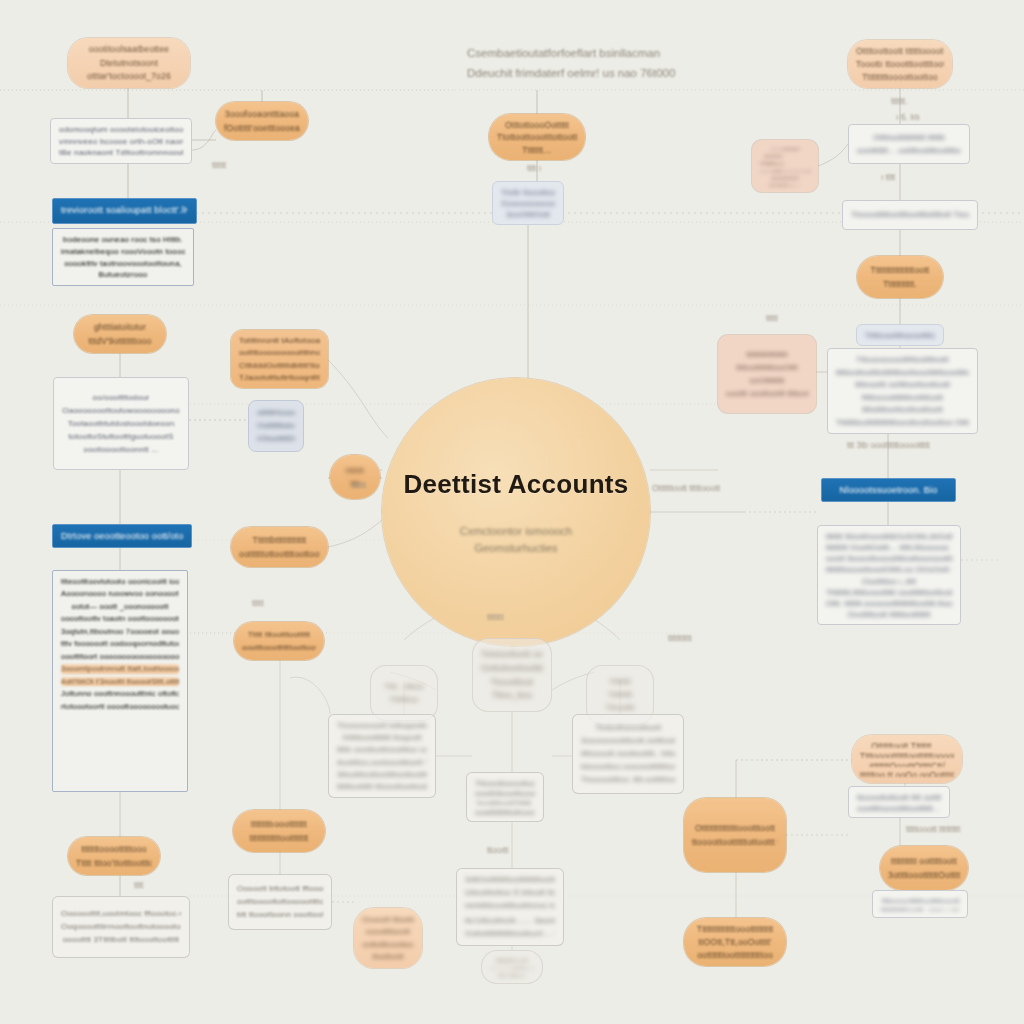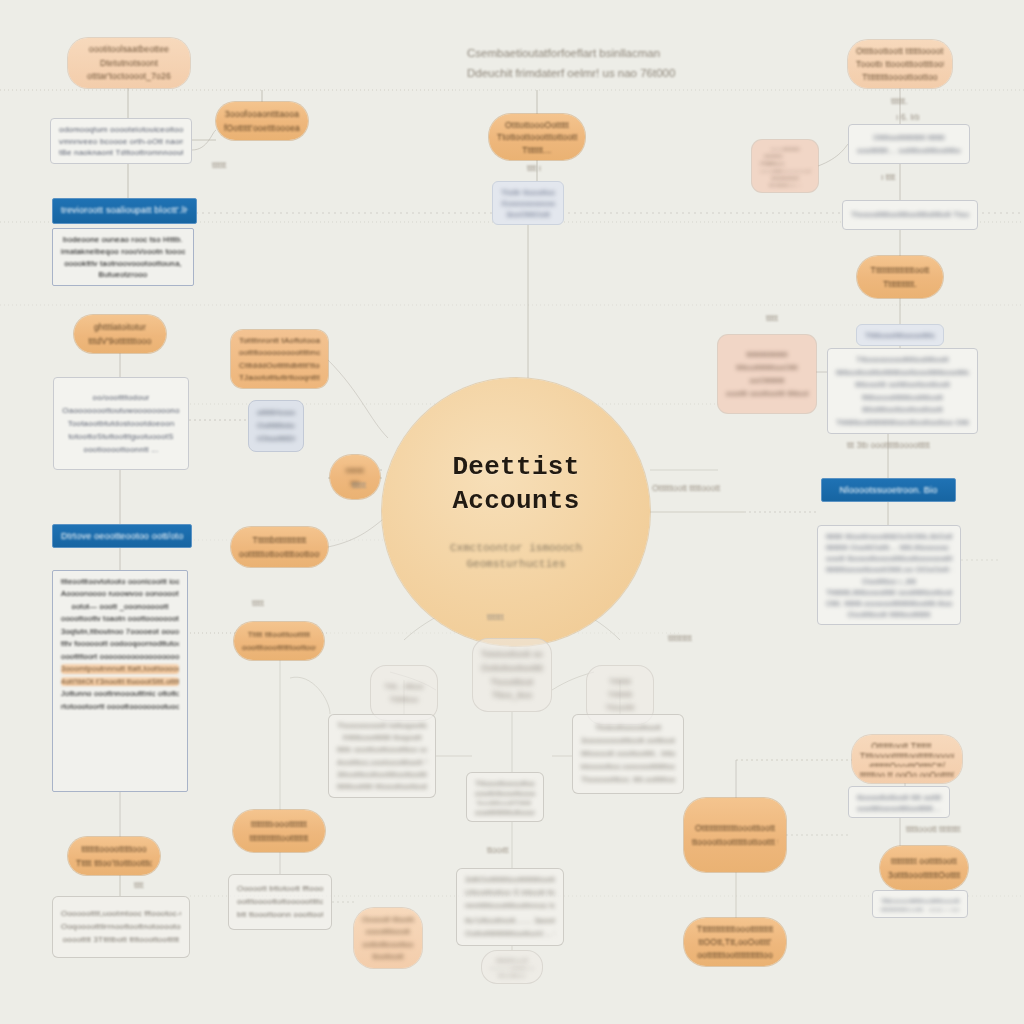--- a/index.html
+++ b/index.html
@@ -235,21 +235,21 @@
       <path d="M786 835 H848" stroke-dasharray="2 3" opacity=".45"></path>
       <path d="M961 560 H1000" stroke-dasharray="2 3" opacity=".35"></path>
     </g>
   </svg>
 
   <div class="caption" style="left:467px; top:44px;">
     <div>Csembaetioutatforfoeflart bsinllacman</div>
     <div>Ddeuchit   frimdaterf oelmr!  us nao 76t000</div>
   </div>
 
-  <div id="hub" style="left: 382px; top: 378px; width: 268px; height: 268px; font-family: Liberation Mono, monospace;">
+  <div id="hub" style="left: 382px; top: 378px; width: 268px; height: 268px;">
     <div class="hub-title">
       <div>Deettist Accounts</div>
     </div>
     <div class="hub-sub">
       <div>Cxmctoontor  ismoooch</div>
       <div>Geomsturhucties</div>
     </div>
   </div>
 
   <div id="node-layer">

